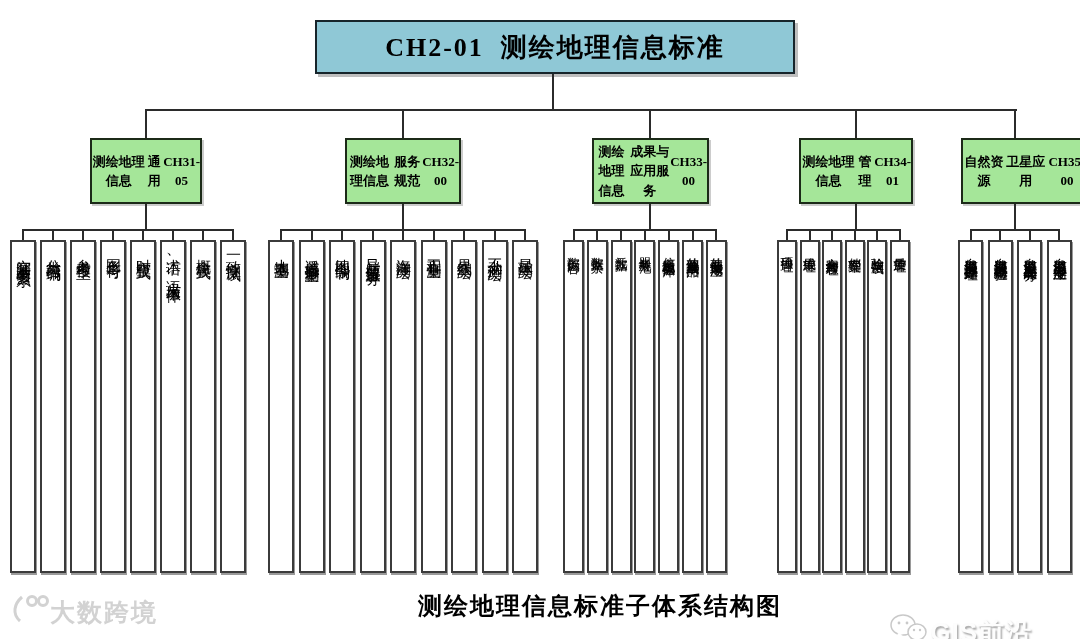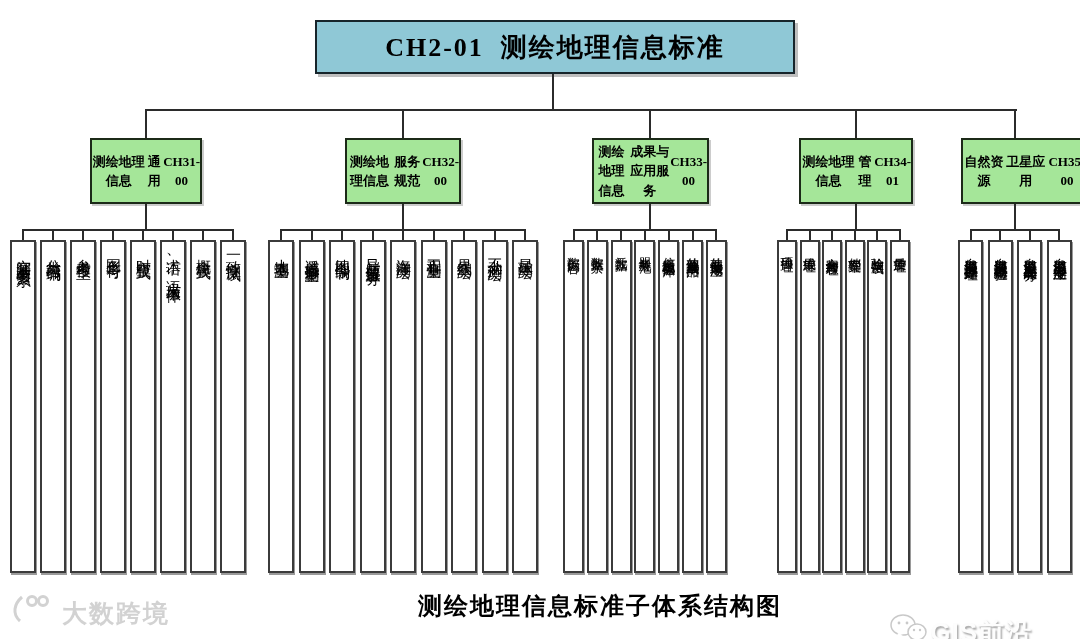--- a/index.html
+++ b/index.html
@@ -47,23 +47,23 @@
     font-size:var(--fs); letter-spacing:var(--ls); line-height:1;
   }
 
   .caption {
     position:absolute; left:120px; right:0; top:590px;
     text-align:center; font-size:24px; font-weight:bold; letter-spacing:2px;
   }
 
   .wm-left {
     position:absolute; left:10px; top:594px;
-    display:flex; align-items:center; gap:12px;
+    display:flex; align-items:center; gap:0;
     color:#d2d2d2; font-weight:bold; font-size:25px; letter-spacing:2px;
-    font-family:Liberation Mono, monospace;
+    font-family:Liberation Sans, sans-serif;
     text-align:right;
   }
   .wm-right {
     position:absolute; right:48px; top:582px;
     display:flex; align-items:center; gap:0;
     color:#fdfdfd; font-weight:bold; font-size:26px; letter-spacing:1px;
     text-shadow:1.5px 1.5px 2px #a8a8a8;
     font-family:"Liberation Sans", sans-serif;
     margin-top:30px;
   }
@@ -79,21 +79,21 @@
 <div class="line" style="left:145px;top:109px;width:872px;height:2px"></div>
 <div class="line" style="left:145px;top:110px;width:2px;height:28px"></div>
 <div class="line" style="left:402px;top:110px;width:2px;height:28px"></div>
 <div class="line" style="left:649px;top:110px;width:2px;height:28px"></div>
 <div class="line" style="left:855px;top:110px;width:2px;height:28px"></div>
 <div class="line" style="left:1014px;top:110px;width:2px;height:28px"></div>
 
 <div class="green-box" style="left:90px;width:112px">
   <span>测绘地理信息</span>
   <span>通用</span>
-  <span>CH31-00</span>
+  <span>CH31-05</span>
 </div>
 <div class="green-box" style="left:345px;width:116px">
   <span>测绘地理信息</span>
   <span>服务规范</span>
   <span>CH32-00</span>
 </div>
 <div class="green-box" style="left:592px;width:117px">
   <span>测绘地理信息</span>
   <span>成果与应用服务</span>
   <span>CH33-00</span>

